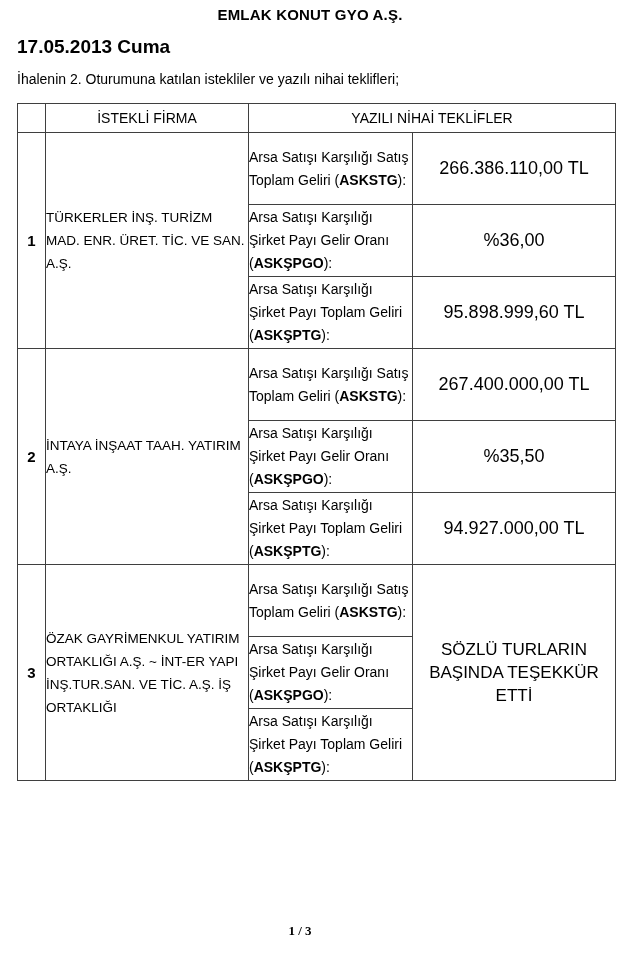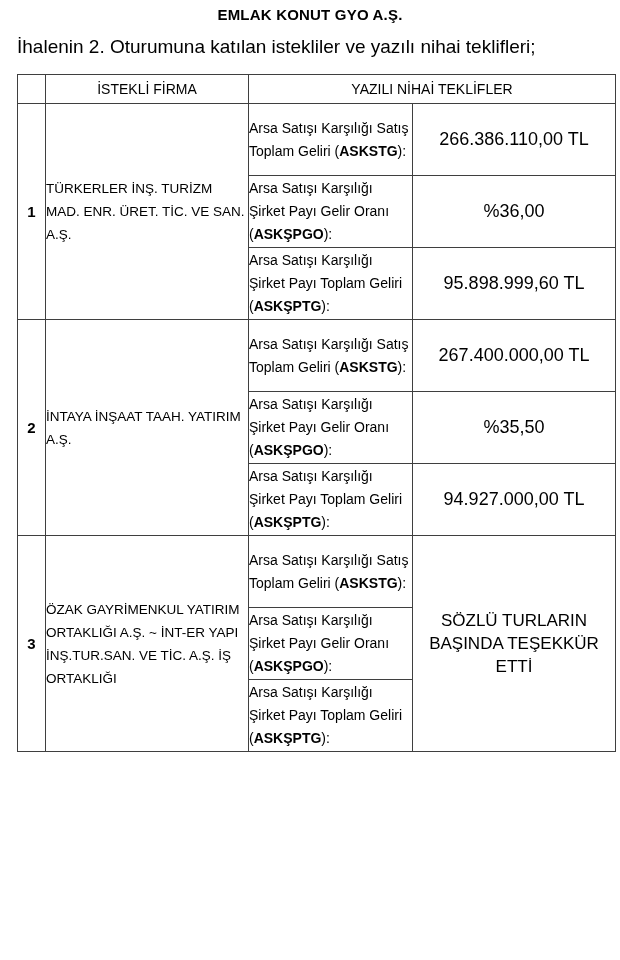--- a/index.html
+++ b/index.html
@@ -27,21 +27,21 @@
   .intro {
     width: 586px;
     margin: 10px 0 0 17px;
     font-size: 14.5px;
     line-height: 23px;
     text-align: justify;
   }
   .intro b { font-weight: bold; }
   .intro2 {
     margin: 13px 0 0 17px;
-    font-size: 19px;
+    font-size: 14px;
   }
 
   table.bidders {
     margin: 16px 0 0 17px;
     border-collapse: collapse;
     table-layout: fixed;
     width: 598px;
   }
   table.bidders th, table.bidders td {
     border: 1px solid #3f3f3f;
@@ -101,20 +101,21 @@
     font-size: 13px;
   }
 </style>
 </head>
 <body>
 
 <div class="page">
 
   <div class="company-title">EMLAK KONUT GYO A.Ş.</div>
 
+  <div class="date-heading">17.05.2013 Cuma</div>
 
 
   <p class="intro2">İhalenin 2. Oturumuna katılan istekliler ve yazılı nihai teklifleri;</p>
 
   <table class="bidders">
     <colgroup>
       <col class="c-no">
         <col class="c-firm">
         <col class="c-label">
         <col class="c-value">
@@ -166,14 +167,15 @@
       </tr>
       <tr class="brow">
         <td class="label"><span>Arsa Satışı Karşılığı Şirket Payı Gelir Oranı (</span><b>ASKŞPGO</b><span>):</span></td>
       </tr>
       <tr class="brow">
         <td class="label"><span>Arsa Satışı Karşılığı Şirket Payı Toplam Geliri (</span><b>ASKŞPTG</b><span>):</span></td>
       </tr>
     </tbody>
   </table>
 
+  <div class="footer">1 / 3</div>
 
 </div>
 
 </body></html>

